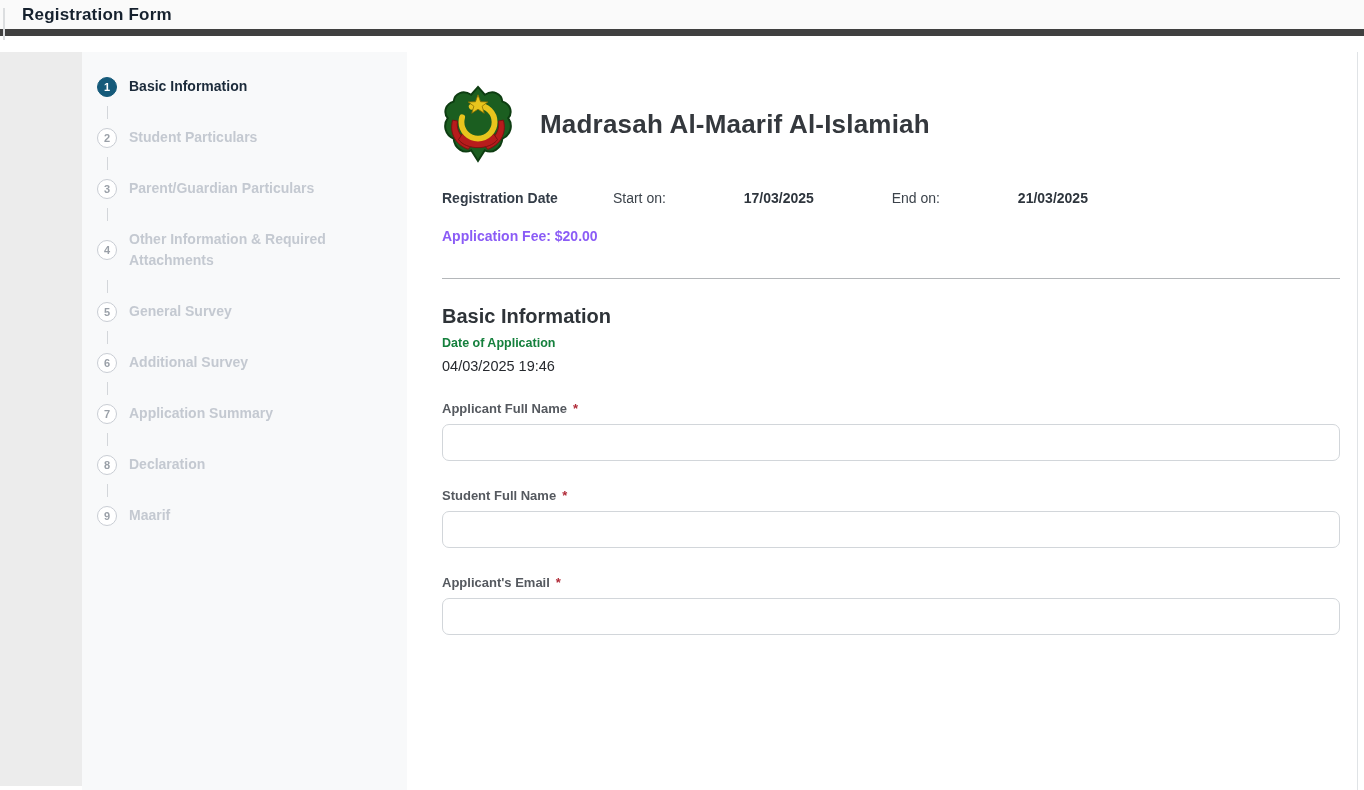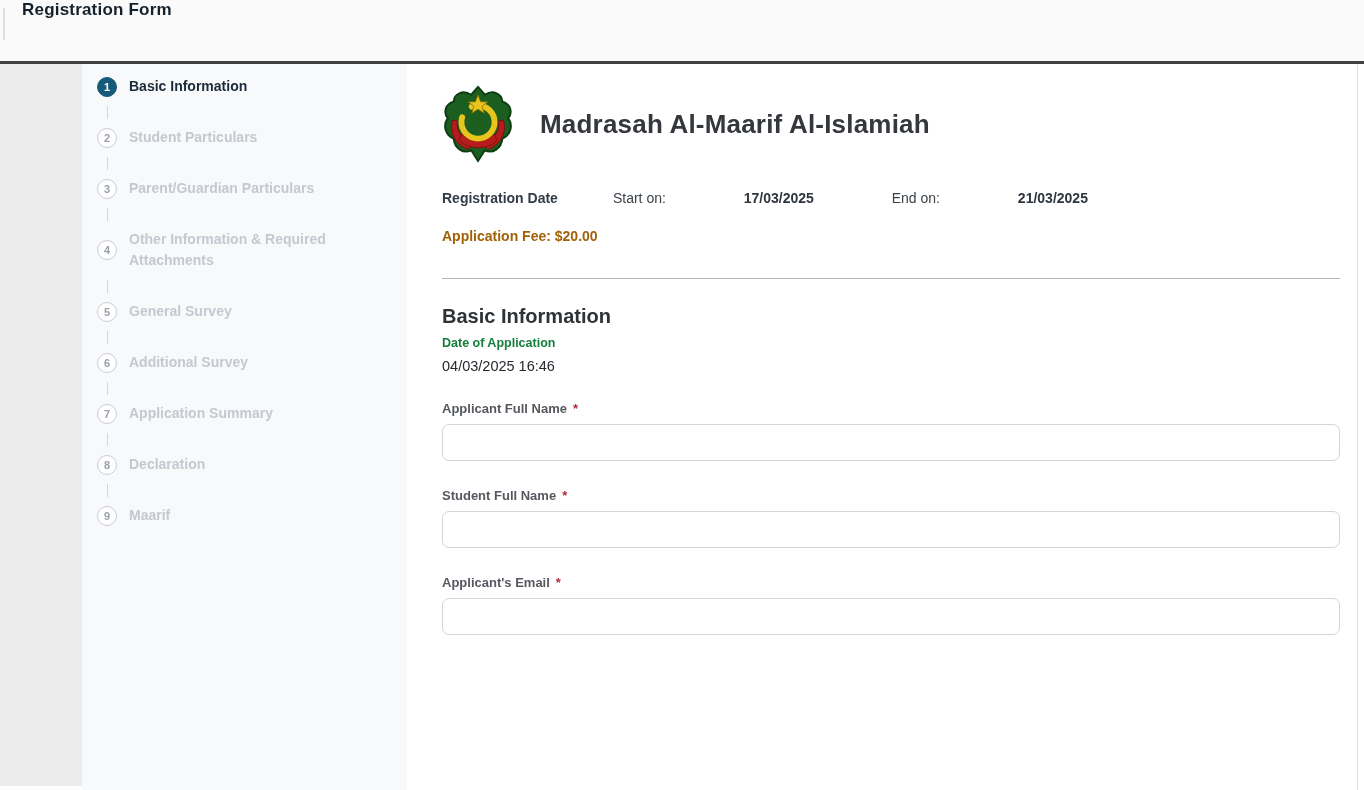--- a/index.html
+++ b/index.html
@@ -7,24 +7,24 @@
     width: 1364px; height: 790px;
     font-family: "Liberation Sans", sans-serif;
     background: #ffffff;
     overflow: hidden;
     position: relative;
     color: #2d333b;
   }
 
   
   .topbar {
-    position: absolute; left: 0; top: 0; right: 0; height: 64px;
+    position: absolute; left: 0; top: 0; right: 0; height: 36px;
     background: #fafafa;
-    border-bottom: 3px solid #404040;
-    display: flex; align-items: flex-start;
+    border-bottom: 7px solid #404040;
+    display: flex; align-items: center;
     z-index: 5;
   }
   .topbar .accent-bar {
     position: absolute; left: 3px; top: 8px; width: 2px; height: 32px;
     background: #dcdee0;
   }
   .topbar h1 {
     margin-left: 22px;
     font-size: 17px; font-weight: 700; color: #16212e;
     letter-spacing: 0.2px;
@@ -96,21 +96,21 @@
 
   .reg-date-row {
     margin-top: 27px;
     font-size: 14px; color: #3c434b;
     display: flex; align-items: baseline; gap: 37px;
   }
   .reg-date-row .reg-label { font-weight: 700; color: #333c47; margin-right: 18px; }
   .reg-date-row b { color: #2e353d; text-align: right; }
   .fee-row {
     margin-top: 22px;
-    font-size: 14px; font-weight: 700; color: #a16207;
+    font-size: 14px; font-weight: 700; color: #8b5cf6;
   }
 
   .divider {
     margin-top: 34px;
     width: 898px; height: 0;
     border: none; border-top: 1px solid #b4b7ba;
   }
 
   .section-title {
     margin-top: 26px;
@@ -261,21 +261,21 @@
     <div class="fee-row">
       <span>Application Fee:</span>
       <span>$20.00</span>
     </div>
 
     <hr class="divider">
 
     <h2 class="section-title">Basic Information</h2>
 
     <div class="doa-label">Date of Application</div>
-    <div class="doa-value">04/03/2025 16:46</div>
+    <div class="doa-value">04/03/2025 19:46</div>
 
     <div class="field-group">
       <div class="field-label">
         <span>Applicant Full Name</span><span class="req">*</span>
       </div>
       <input class="field-input" type="text" value="" style="">
     </div>
 
     <div class="field-group">
       <div class="field-label">

